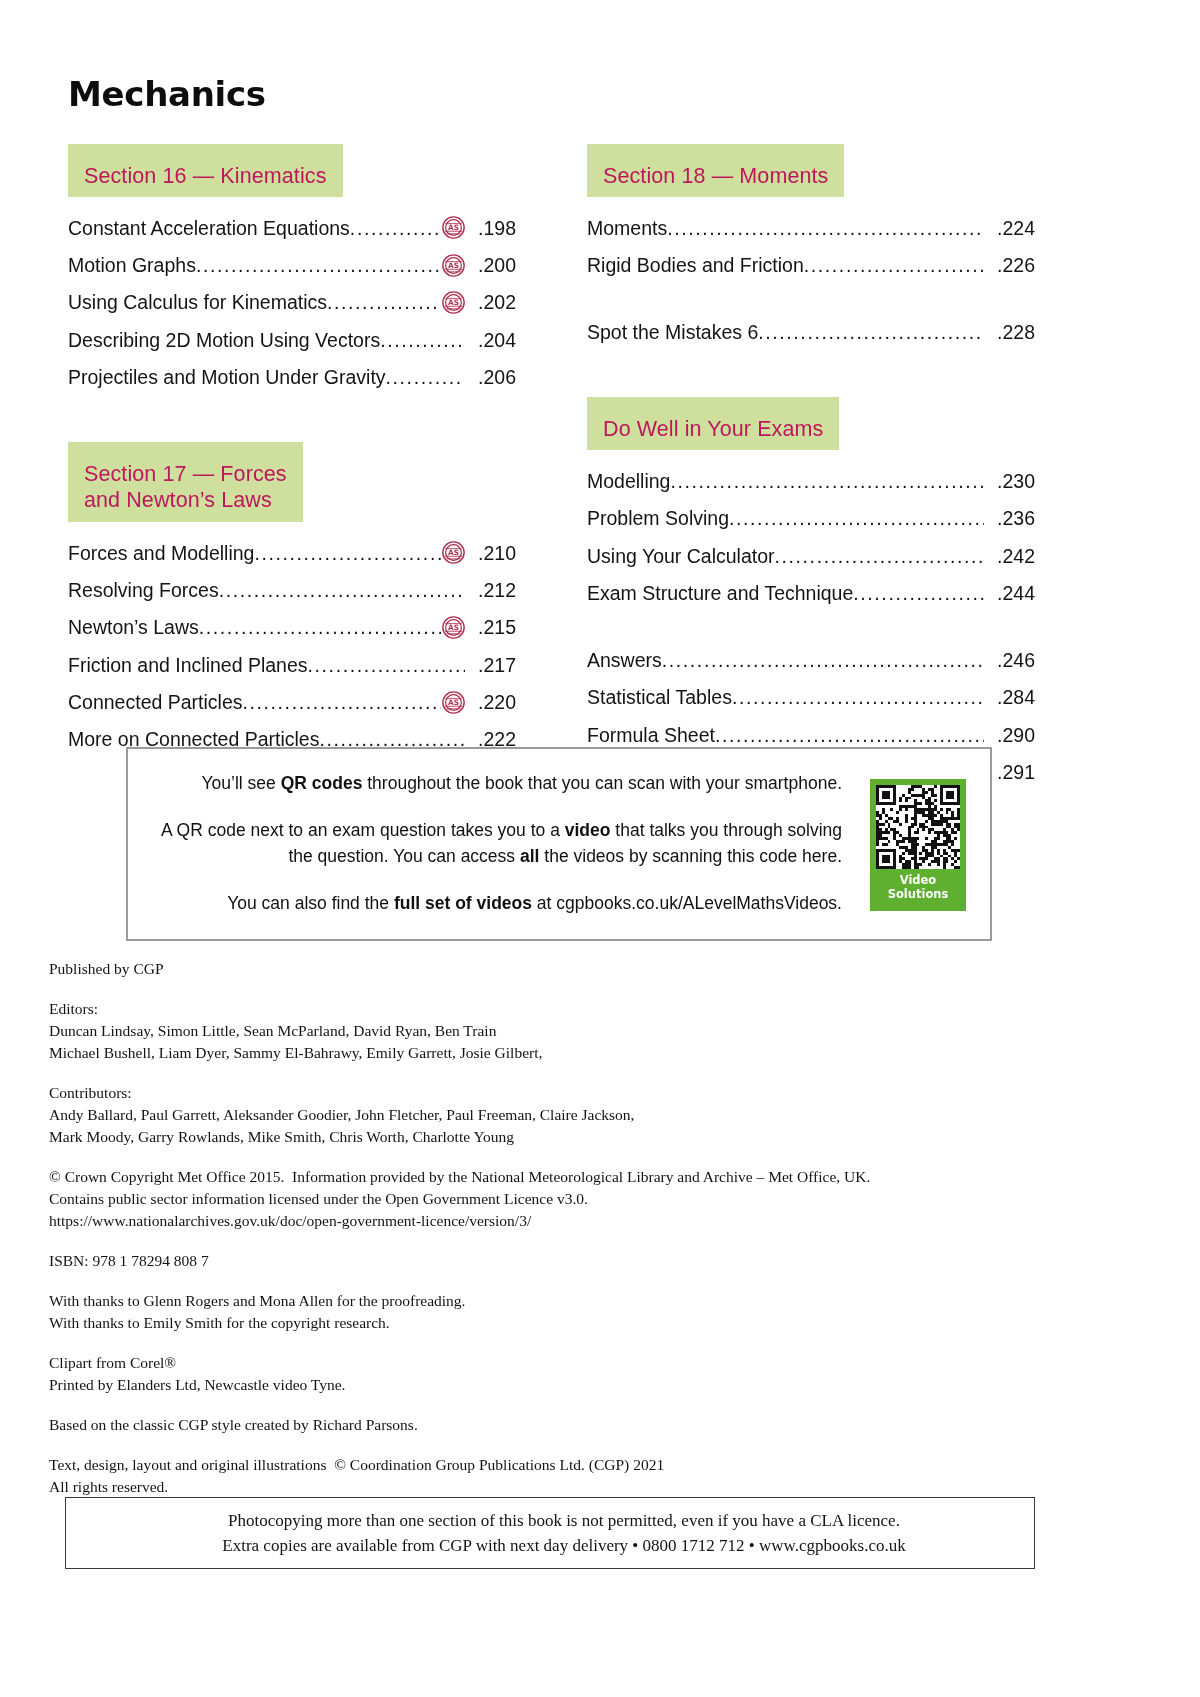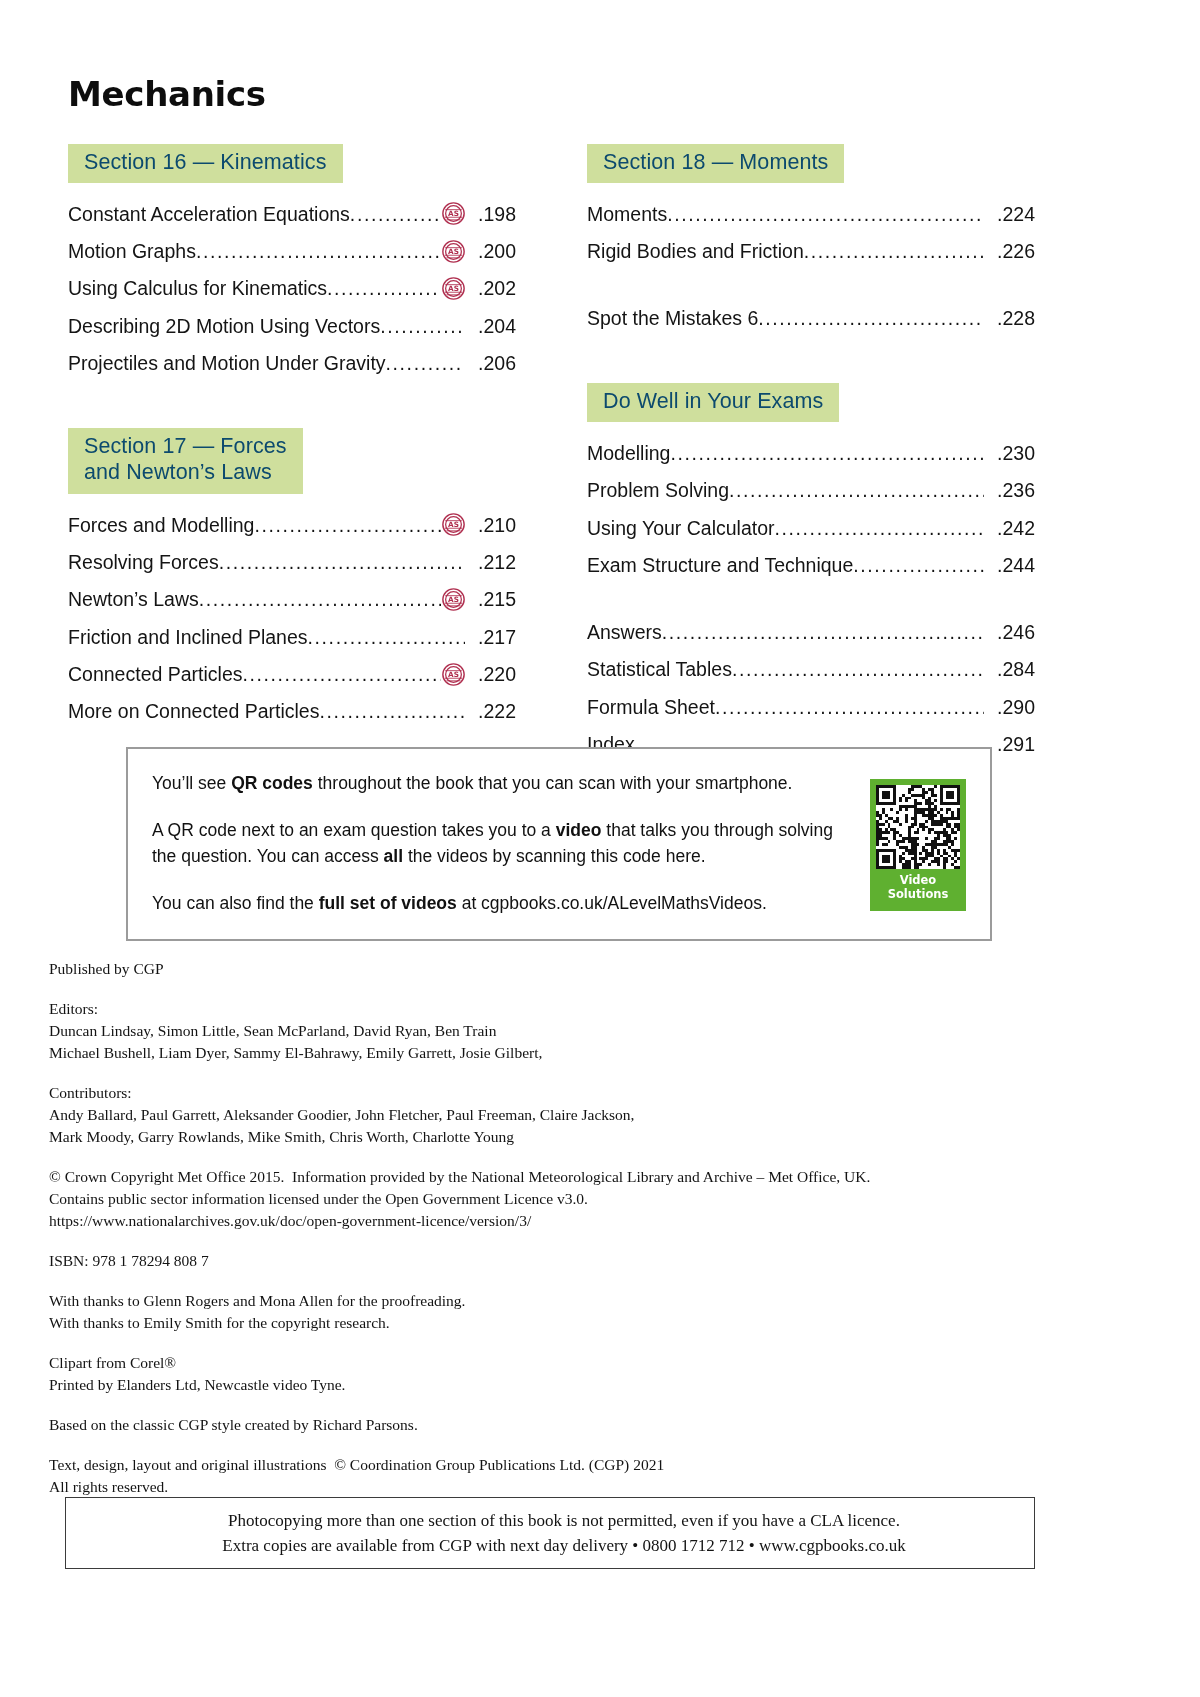--- a/index.html
+++ b/index.html
@@ -34,24 +34,24 @@
     position: absolute;
     width: 448px;
   }
   .col-left  { left: 68px;  top: 144px; }
   .col-right { left: 587px; top: 144px; }
 
   
   .band {
     display: inline-block;
     background: #cfdf9d;
-    padding: 5px 16px 8px 16px;
+    padding: 19px 16px 8px 16px;
     font-size: 21.5px;
     font-weight: 500;
-    color: #0c4a6e;
+    color: #be185d;
     line-height: 1.22;
     letter-spacing: 0.1px;
     white-space: pre-line;
   }
   .band.two-line { padding-bottom: 9px; }
 
   
   .toc-list { margin-top: 12px; }
   .toc-row {
     display: flex;
@@ -100,20 +100,21 @@
     box-sizing: border-box;
   }
   .qr-text {
     position: absolute;
     left: 24px;
     top: 22px;
     width: 690px;
     font-size: 17.5px;
     line-height: 1.45;
     color: #111111;
+    text-align: right;
   }
   .qr-para { margin-bottom: 22px; }
   .qr-para:last-child { margin-bottom: 0; }
   .qr-para b { font-weight: bold; }
 
   .qr-card {
     position: absolute;
     right: 24px;
     top: 30px;
     width: 96px;

